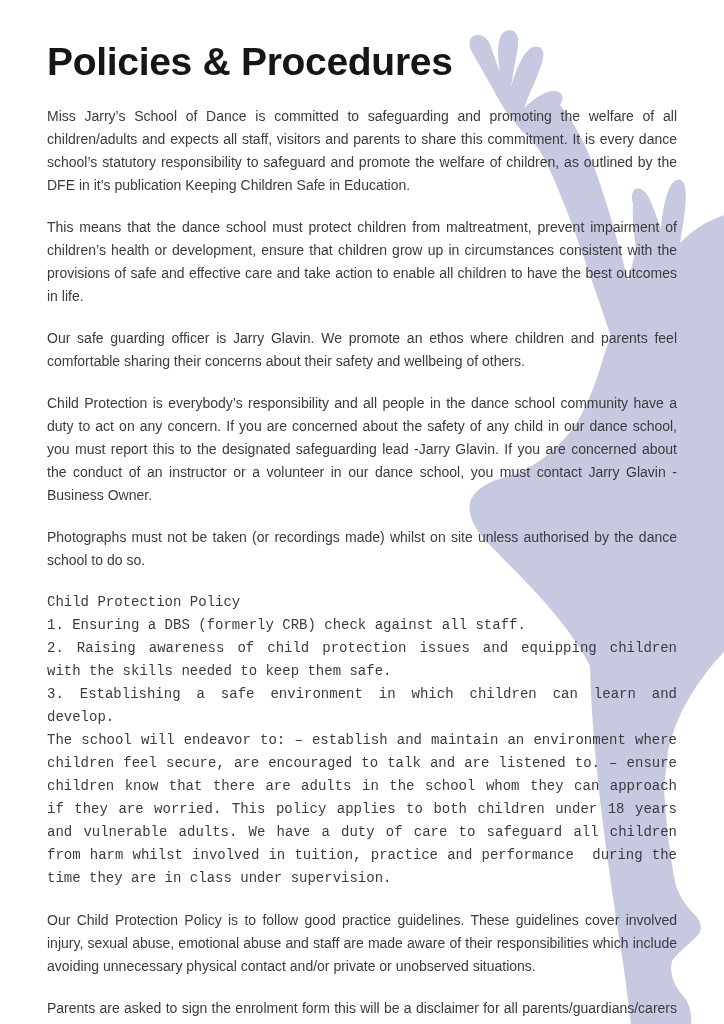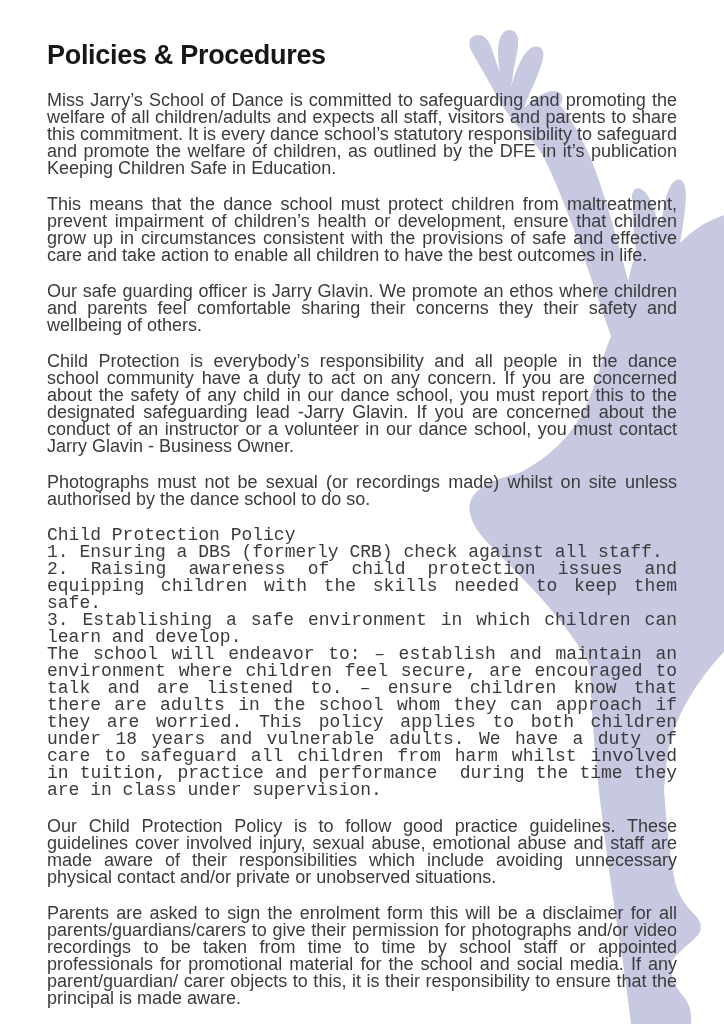--- a/index.html
+++ b/index.html
@@ -20,30 +20,30 @@
   }
   .content {
     position: absolute;
     left: 47px;
     right: 47px;
     top: 40px;
     z-index: 1;
   }
   h1.doc-title {
     margin: 0 0 21px 0;
-    font-size: 27px;
+    font-size: 39px;
     font-weight: 700;
     letter-spacing: -0.3px;
     color: #161619;
     font-family: "Liberation Sans", "DejaVu Sans", sans-serif;
   }
   p.body-para {
     margin: 0 0 19px 0;
-    font-size: 18px;
-    line-height: 17px;
+    font-size: 14px;
+    line-height: 23px;
     color: #3b3b3e;
     text-align: justify;
   }
   p.body-para.multiline {
     white-space: pre-wrap;
     font-family: Liberation Mono, monospace;
   }
 </style>
 </head>
 <body>
@@ -110,23 +110,23 @@
              C 625 295 630 272 636 250
              C 634 234 632 218 633 204
              Z" fill="#c7c9e0"></path>
   </svg>
 
   <main class="content">
     <h1 class="doc-title">Policies &amp; Procedures</h1>
 
     <p class="body-para">Miss Jarry’s School of Dance is committed to safeguarding and promoting the welfare of all children/adults and expects all staff, visitors and parents to share this commitment. It is every dance school’s statutory responsibility to safeguard and promote the welfare of children, as outlined by the DFE in it’s publication Keeping Children Safe in Education.</p>
     <p class="body-para">This means that the dance school must protect children from maltreatment, prevent impairment of children’s health or development, ensure that children grow up in circumstances consistent with the provisions of safe and effective care and take action to enable all children to have the best outcomes in life.</p>
-    <p class="body-para">Our safe guarding officer is Jarry Glavin. We promote an ethos where children and parents feel comfortable sharing their concerns they their safety and wellbeing of others.</p>
+    <p class="body-para">Our safe guarding officer is Jarry Glavin. We promote an ethos where children and parents feel comfortable sharing their concerns about their safety and wellbeing of others.</p>
     <p class="body-para">Child Protection is everybody’s responsibility and all people in the dance school community have a duty to act on any concern. If you are concerned about the safety of any child in our dance school, you must report this to the designated safeguarding lead -Jarry Glavin. If you are concerned about the conduct of an instructor or a volunteer in our dance school, you must contact Jarry Glavin - Business Owner.</p>
-    <p class="body-para">Photographs must not be sexual (or recordings made) whilst on site unless authorised by the dance school to do so.</p>
+    <p class="body-para">Photographs must not be taken (or recordings made) whilst on site unless authorised by the dance school to do so.</p>
     <p class="body-para multiline">Child Protection Policy
 1. Ensuring a DBS (formerly CRB) check against all staff.
 2. Raising awareness of child protection issues and equipping children with the skills needed to keep them safe.
 3. Establishing a safe environment in which children can learn and develop.
 The school will endeavor to: – establish and maintain an environment where children feel secure, are encouraged to talk and are listened to. – ensure children know that there are adults in the school whom they can approach if they are worried. This policy applies to both children under 18 years and vulnerable adults. We have a duty of care to safeguard all children from harm whilst involved in tuition, practice and performance  during the time they are in class under supervision.</p>
     <p class="body-para">Our Child Protection Policy is to follow good practice guidelines. These guidelines cover involved injury, sexual abuse, emotional abuse and staff are made aware of their responsibilities which include avoiding unnecessary physical contact and/or private or unobserved situations.</p>
     <p class="body-para">Parents are asked to sign the enrolment form this will be a disclaimer for all parents/guardians/carers to give their permission for photographs and/or video recordings to be taken from time to time by school staff or appointed professionals for promotional material for the school and social media. If any parent/guardian/ carer objects to this, it is their responsibility to ensure that the principal is made aware.</p>
   </main>
 
 </div>

